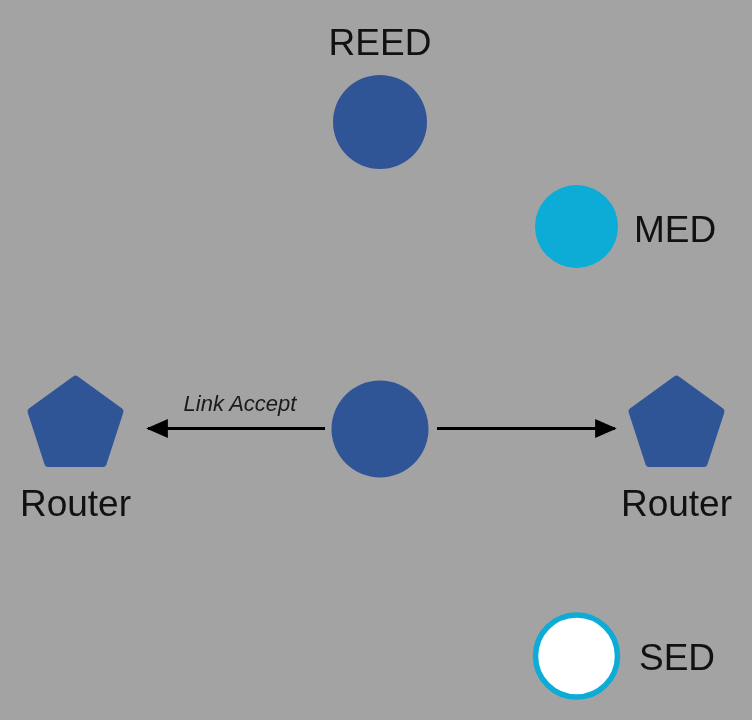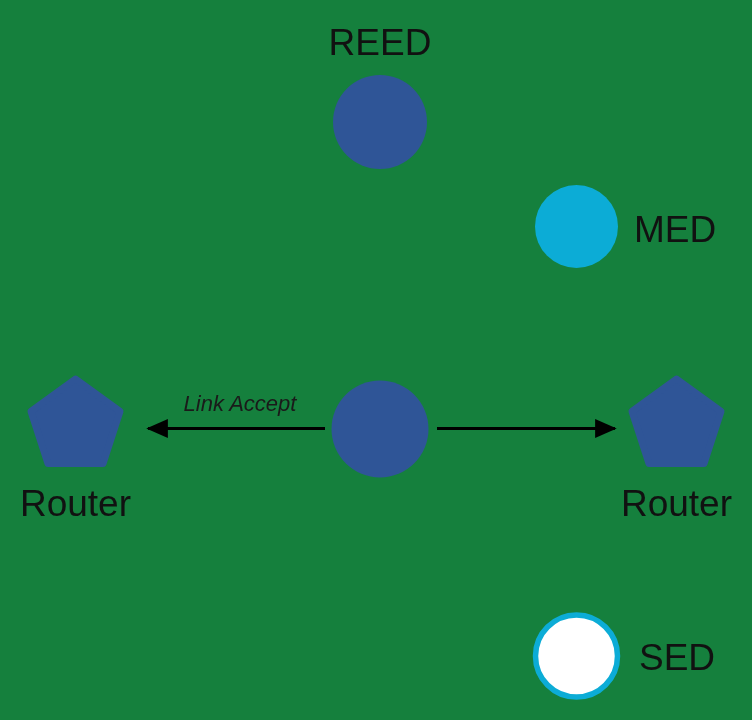--- a/index.html
+++ b/index.html
@@ -8,21 +8,21 @@
     padding: 0;
     background: #ffffff;
   }
   body {
     font-family: "Liberation Sans", sans-serif;
   }
   #diagram-root {
     position: relative;
     width: 752px;
     height: 720px;
-    background: #15803d;
+    background: #a3a3a3;
     overflow: hidden;
   }
   #diagram-svg {
     position: absolute;
     top: 0;
     left: 0;
     width: 752px;
     height: 720px;
     display: block;
   }

